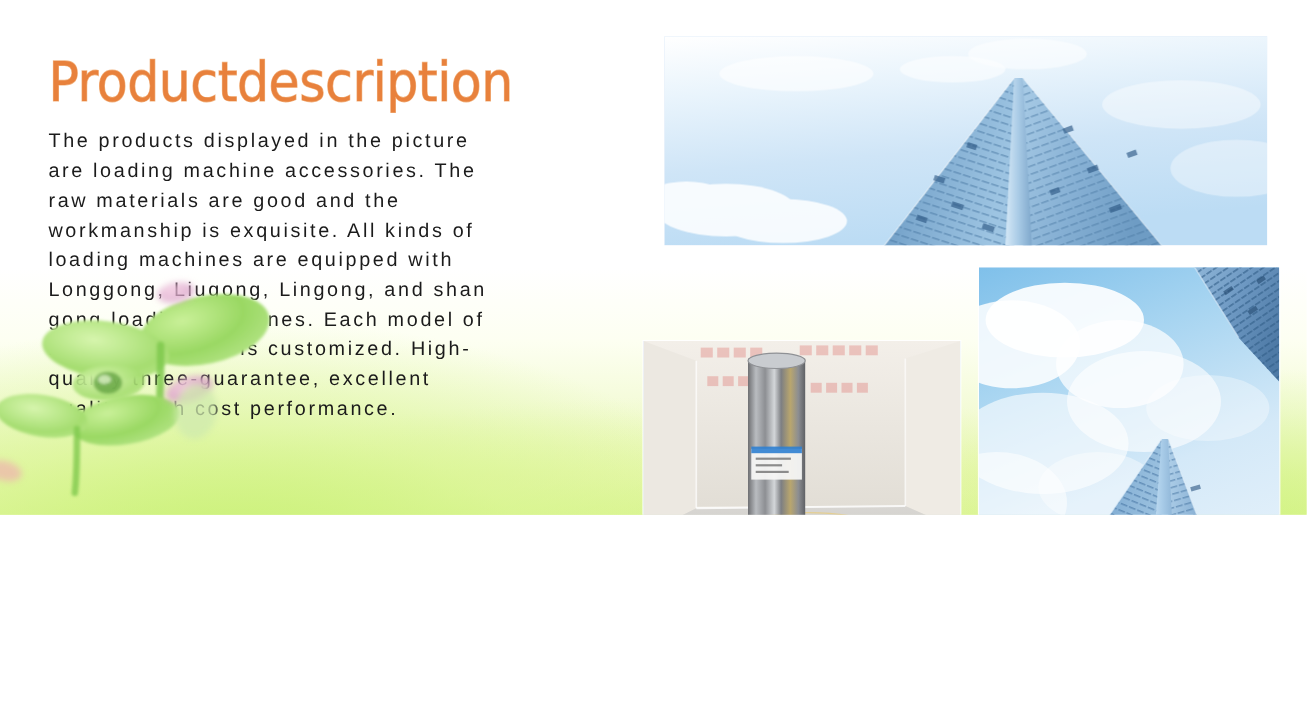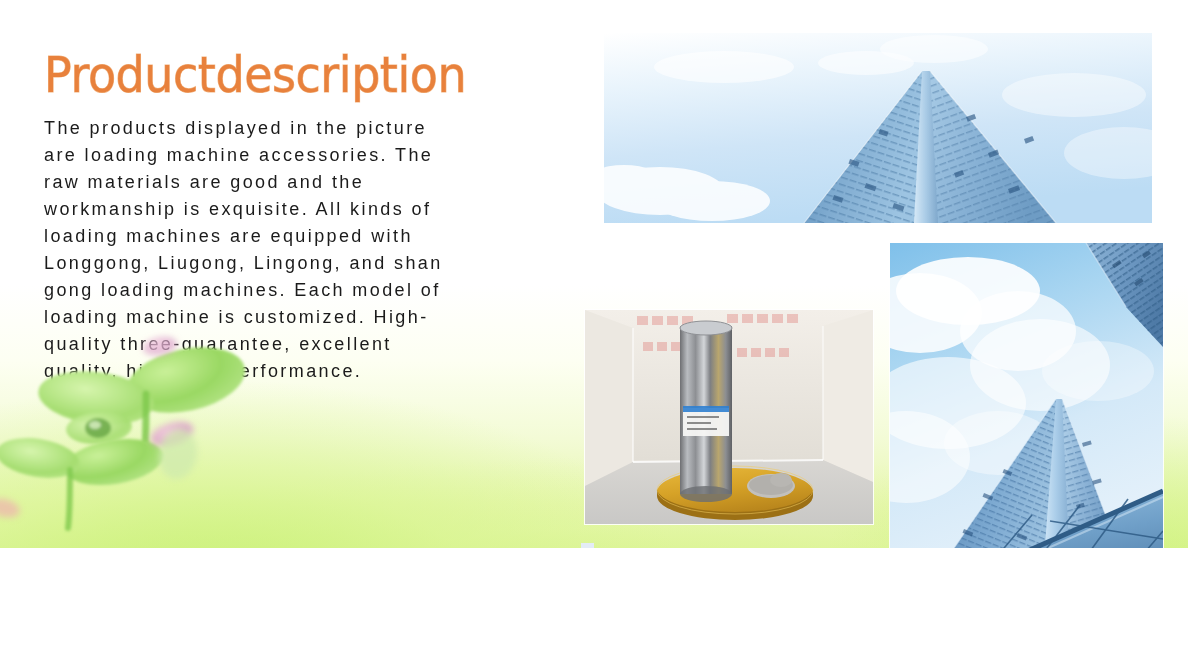--- a/index.html
+++ b/index.html
@@ -5,21 +5,21 @@
   * { margin:0; padding:0; box-sizing:border-box; }
   html,body { width:1188px; height:648px; overflow:hidden; }
   body {
     font-family:"Liberation Sans", sans-serif;
     background:#ffffff;
     position:relative;
   }
 
   
   #stage {
-    position:absolute; inset:0; width:1188px; height:548px; overflow:hidden;
+    position:absolute; inset:0; width:1188px; height:468px; overflow:hidden;
     background:
       radial-gradient(ellipse 620px 300px at 18% 112%, rgba(196,240,110,.95) 0%, rgba(214,245,140,.55) 45%, rgba(255,255,255,0) 78%),
       radial-gradient(ellipse 900px 240px at 55% 118%, rgba(205,243,120,.88) 0%, rgba(226,247,160,.45) 50%, rgba(255,255,255,0) 80%),
       linear-gradient(to bottom, #ffffff 0%, #ffffff 52%, #fdfff2 66%, #f3fbd6 80%, #e7f7b0 92%, #dff49e 100%);
   }
   .wash-right {
     position:absolute; right:0; bottom:0; width:420px; height:240px;
     background:radial-gradient(ellipse 420px 220px at 85% 110%, rgba(204,243,120,.75) 0%, rgba(255,255,255,0) 72%);
     pointer-events:none;
   }

